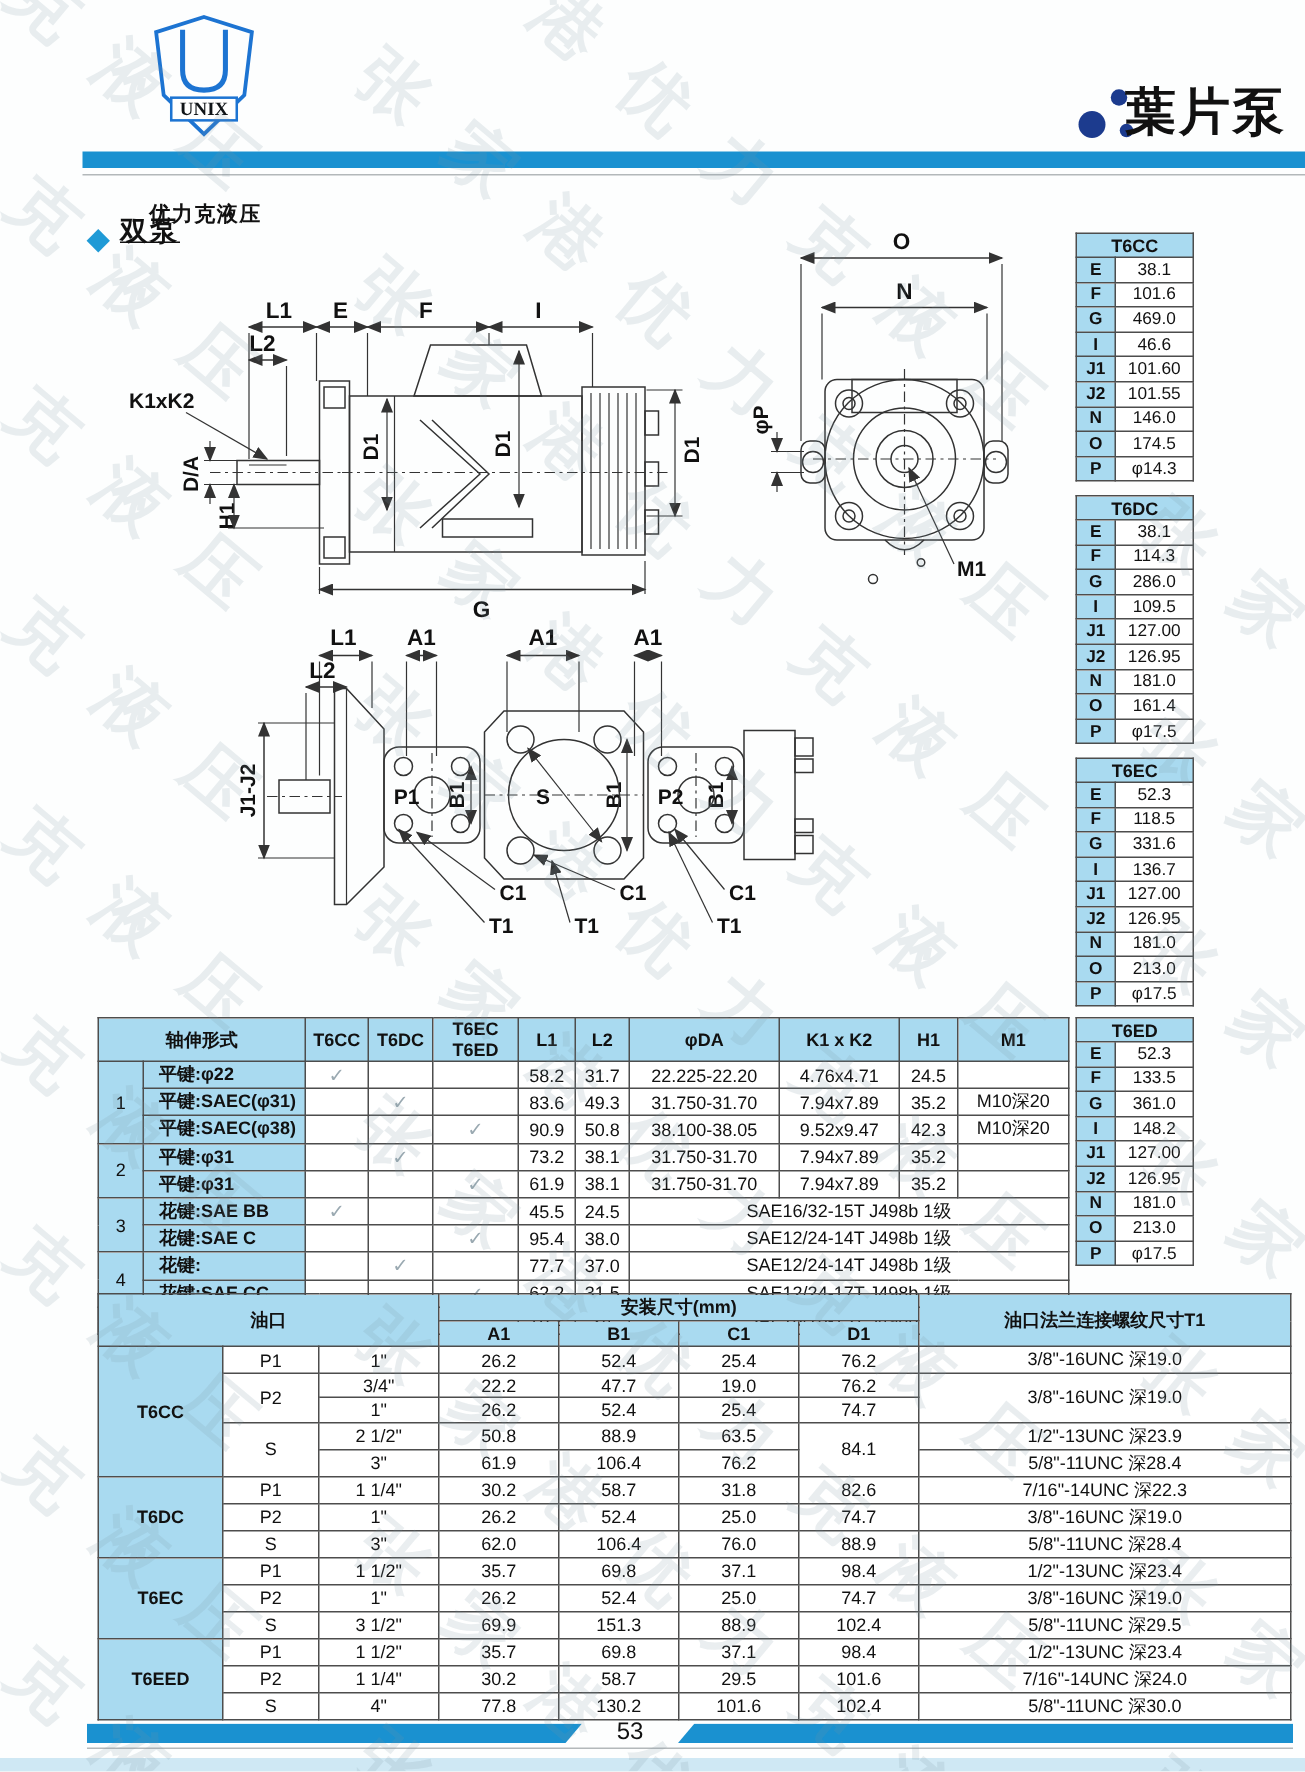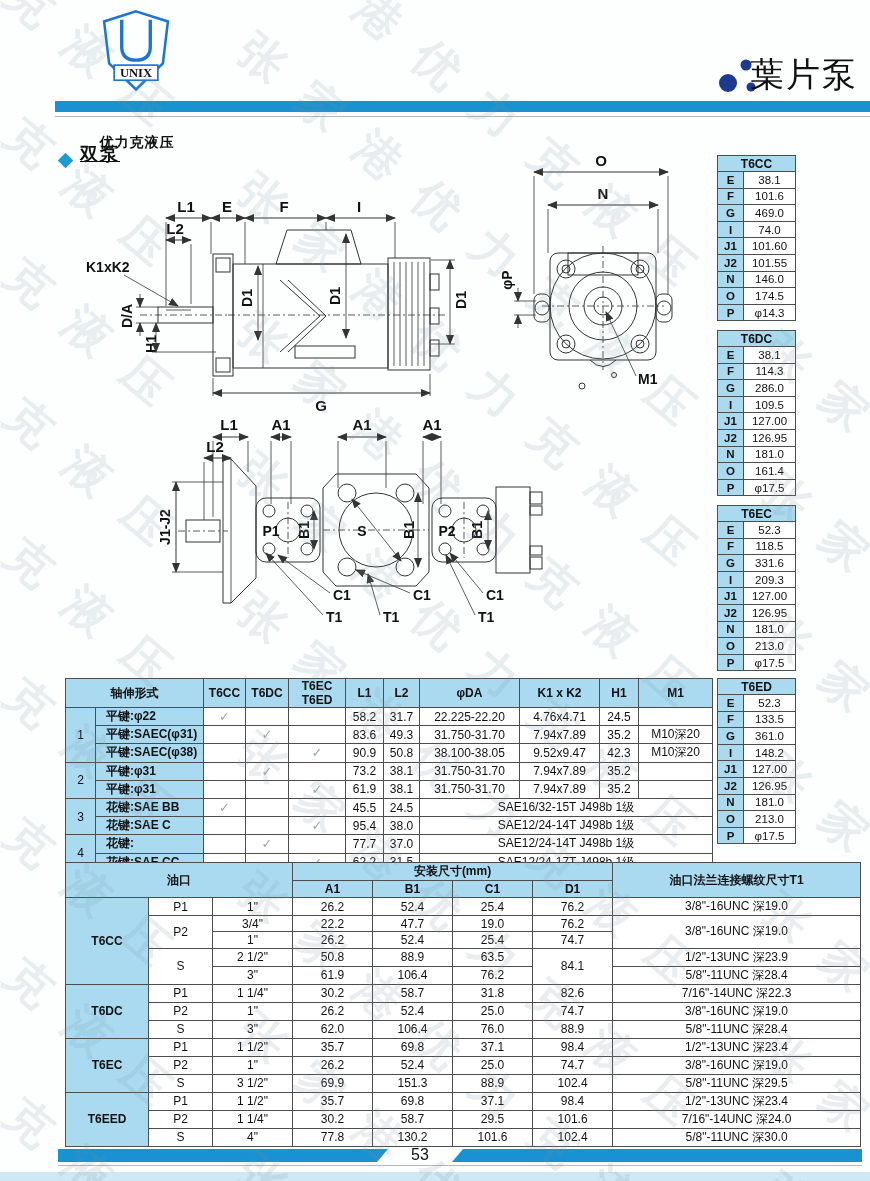--- a/index.html
+++ b/index.html
@@ -5,21 +5,21 @@
   html,body{margin:0;padding:0;background:#e9edee;}
   .page{position:relative;width:870px;height:1181px;margin:0 auto;background:#fdfefe;
         overflow:hidden;font-family:"Liberation Sans",sans-serif;color:#111;}
   
   .logo-svg{position:absolute;left:94px;top:8px;}
   .brand-sub{position:absolute;left:62px;top:90px;width:150px;text-align:center;
              font-size:14px;font-weight:bold;letter-spacing:1px;margin-top:44px;}
   .hdr-bar{position:absolute;left:55px;top:101px;width:815px;height:11px;background:#1a91d0;}
   .hdr-line{position:absolute;left:55px;top:116px;width:815px;height:1px;background:#b3b8ba;}
   .dots{position:absolute;left:716px;top:56px;width:46px;height:42px;}
-  .page-title{position:absolute;right:12px;top:52px;font-size:34px;font-weight:normal;
+  .page-title{position:absolute;right:12px;top:52px;font-size:34px;font-weight:bold;
               letter-spacing:2px;}
   
   .section{position:absolute;left:60px;top:142px;display:flex;align-items:flex-end;text-decoration:underline;}
   .diamond{width:11px;height:11px;background:#1f9ad6;transform:rotate(45deg);margin-right:9px;}
   .section-title{font-size:18px;font-weight:bold;letter-spacing:2px;}
   
   .dia{position:absolute;}
   .dia line,.dia path,.dia rect,.dia circle,.dia polygon{stroke:#333;fill:none;stroke-width:1;}
   .dia .dash{stroke-dasharray:7 3 2 3;stroke-width:.8;}
   .dia .thin{stroke-width:.8;}
@@ -311,21 +311,21 @@
         <tr>
           <td class="k">F</td>
           <td class="v">101.6</td>
         </tr>
         <tr>
           <td class="k">G</td>
           <td class="v">469.0</td>
         </tr>
         <tr>
           <td class="k">I</td>
-          <td class="v">74.0</td>
+          <td class="v">46.6</td>
         </tr>
         <tr>
           <td class="k">J1</td>
           <td class="v">101.60</td>
         </tr>
         <tr>
           <td class="k">J2</td>
           <td class="v">101.55</td>
         </tr>
         <tr>
@@ -409,21 +409,21 @@
         <tr>
           <td class="k">F</td>
           <td class="v">118.5</td>
         </tr>
         <tr>
           <td class="k">G</td>
           <td class="v">331.6</td>
         </tr>
         <tr>
           <td class="k">I</td>
-          <td class="v">209.3</td>
+          <td class="v">136.7</td>
         </tr>
         <tr>
           <td class="k">J1</td>
           <td class="v">127.00</td>
         </tr>
         <tr>
           <td class="k">J2</td>
           <td class="v">126.95</td>
         </tr>
         <tr>

